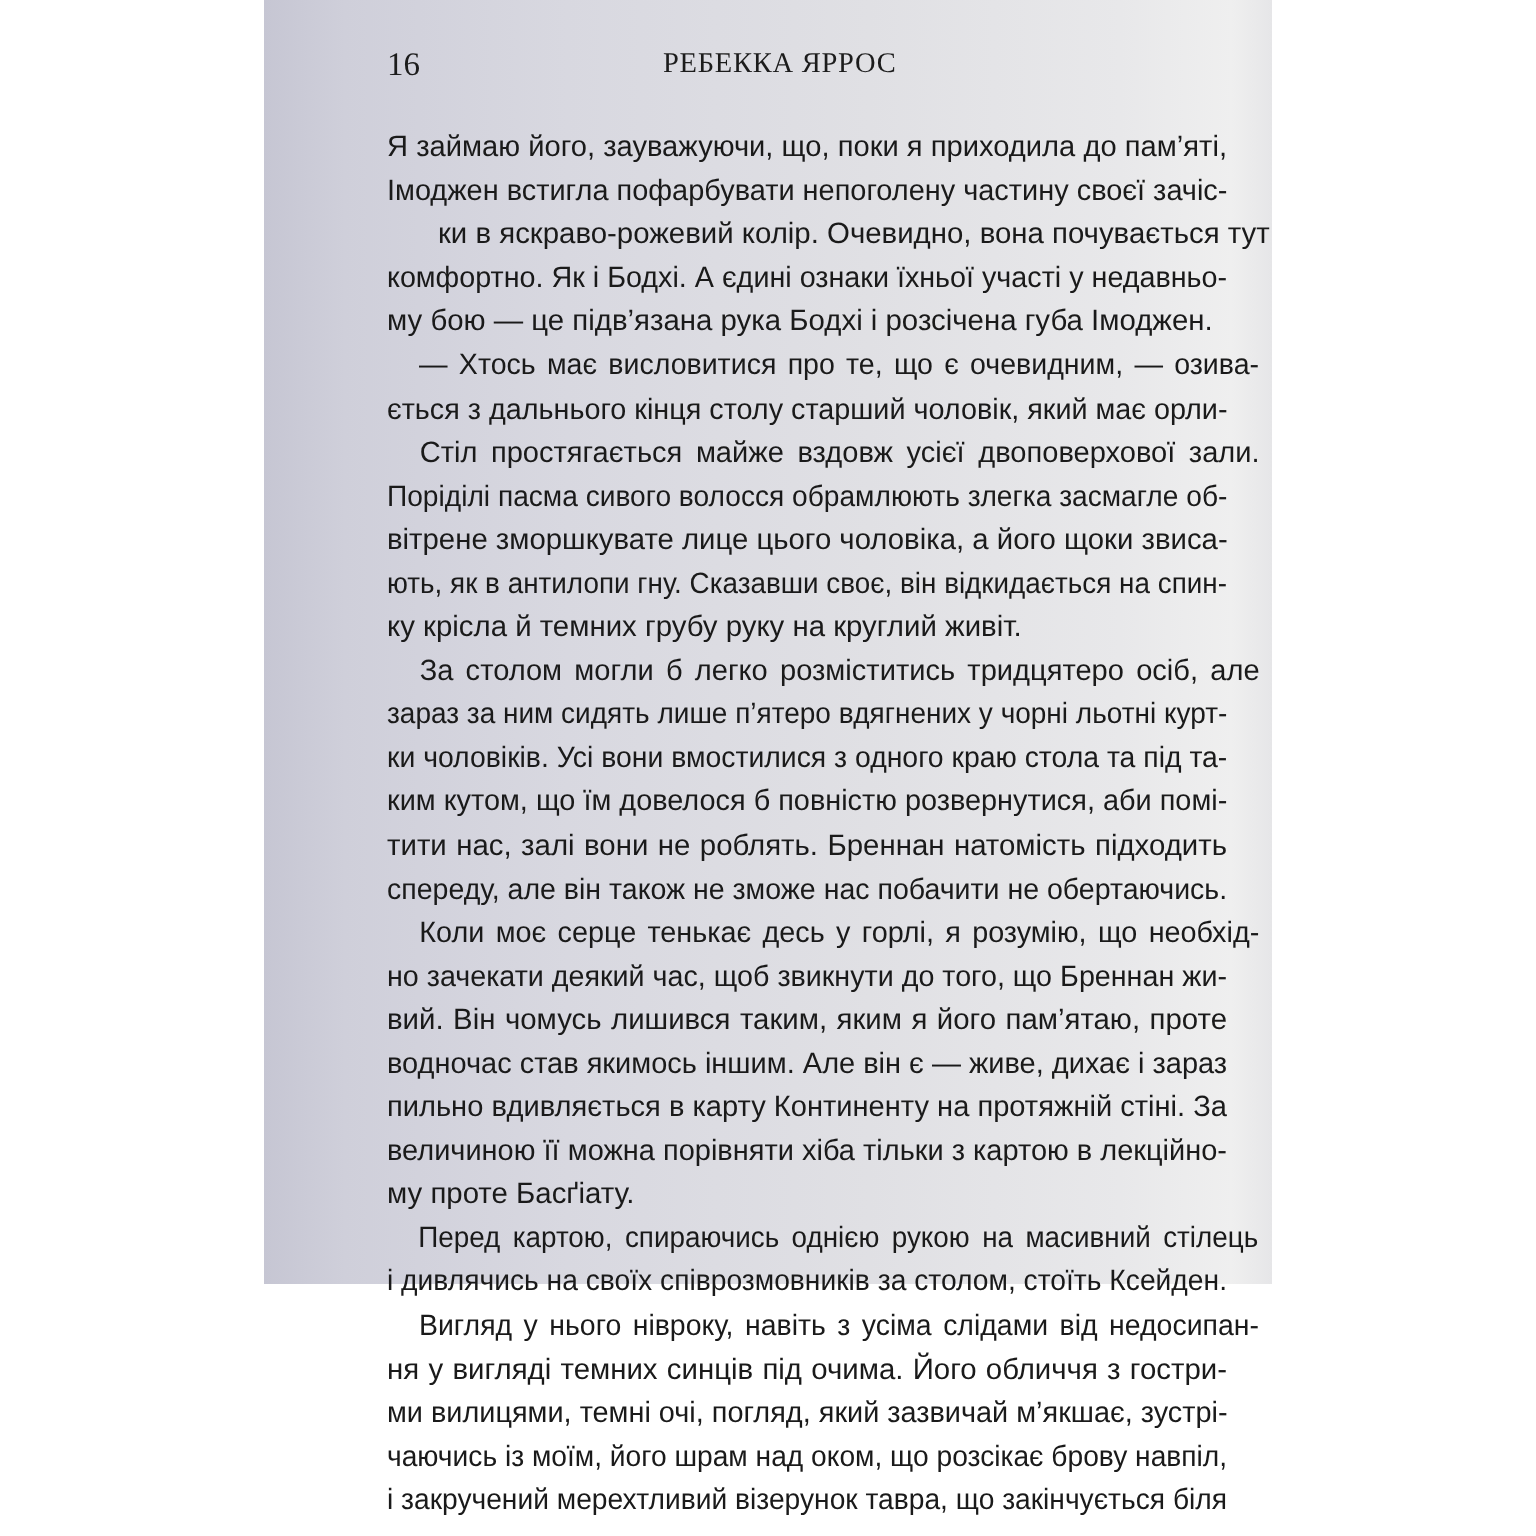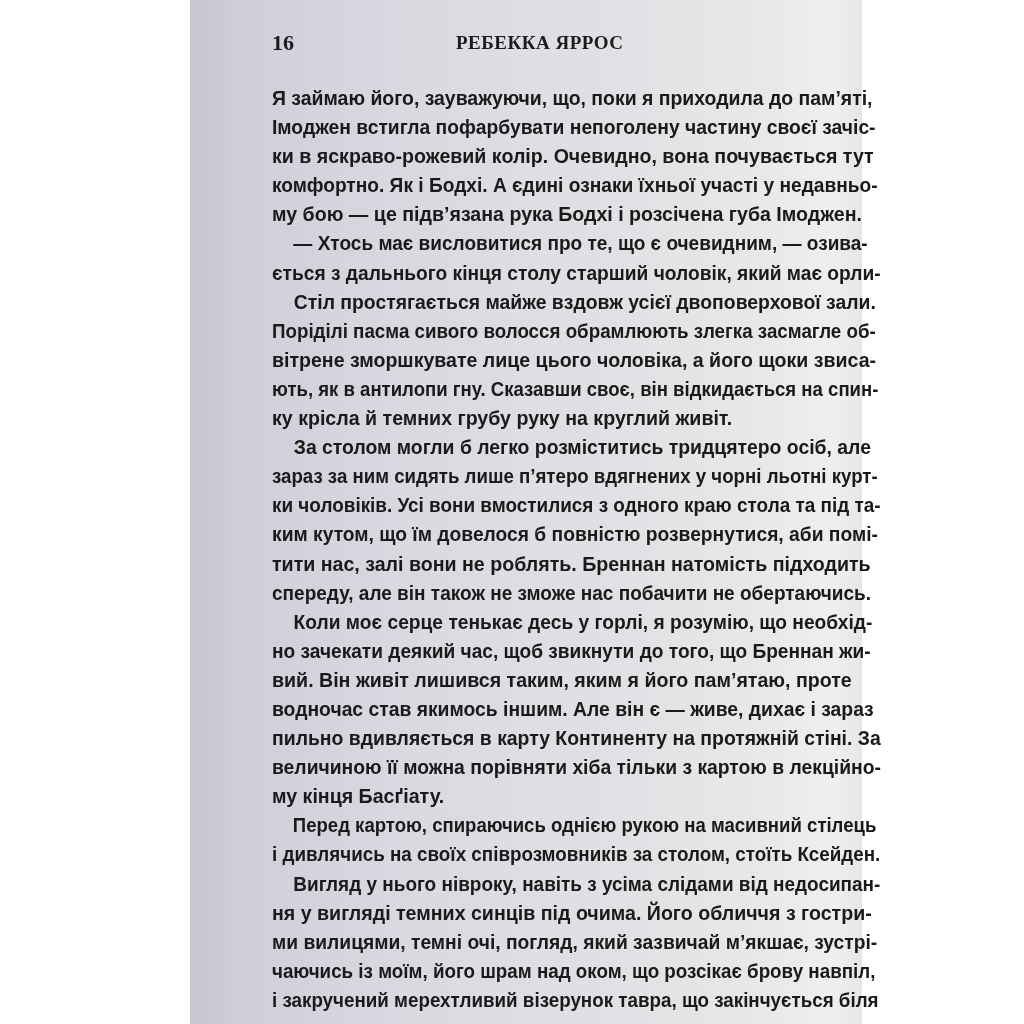--- a/index.html
+++ b/index.html
@@ -5,26 +5,25 @@
     html, body {
       margin: 0;
       padding: 0;
       width: 1024px;
       height: 1024px;
       background: #ffffff;
       overflow: hidden;
     }
     .page {
       position: absolute;
-      left: 190px;
+      left: 176px;
       top: 0;
       width: 672px;
-      height: 1024px;
+      height: 856px;
       background: linear-gradient(90deg, #c6c6d3 0%, #cfcfda 8%, #d8d8e0 30%, #e0e0e4 60%, #e8e8ea 85%, #efefef 96%, #e6e6e8 100%);
-      font-weight: bold;
     }
     .running-head {
       position: absolute;
       top: 30px;
       left: 82px;
       width: 560px;
       height: 30px;
       font-family: "Liberation Serif", "DejaVu Serif", serif;
       color: #1c1c1c;
     }
@@ -72,21 +71,21 @@
   <div class="running-head">
     <span class="page-number">16</span>
     <span class="book-author">РЕБЕККА ЯРРОС</span>
   </div>
 
   <div class="body-text">
 
     <div>
       <span class="line" style="display: block; text-align-last: justify; width: 565px; transform: scaleX(0.99115);">Я займаю його, зауважуючи, що, поки я приходила до пам’яті,</span>
       <span class="line" style="display: block; text-align-last: justify; width: 569px; transform: scaleX(0.984183);">Імоджен встигла пофарбувати непоголену частину своєї зачіс-</span>
-      <span class="line" style="display: block; text-align-last: justify;">ки в яскраво-рожевий колір. Очевидно, вона почувається тут</span>
+      <span class="line" style="display: block; text-align-last: justify; margin-left: 34px;">ки в яскраво-рожевий колір. Очевидно, вона почувається тут</span>
       <span class="line" style="display: block; text-align-last: justify; width: 573px; transform: scaleX(0.977312);">комфортно. Як і Бодхі. А єдині ознаки їхньої участі у недавньо-</span>
       <span class="line last" style="display: block; text-align-last: left;">му бою — це підв’язана рука Бодхі і розсічена губа Імоджен.</span>
     </div>
 
     <div>
       <span class="line indent" style="display: block; text-align-last: justify; width: 576.654px; transform: scaleX(0.971119);">— Хтось має висловитися про те, що є очевидним, — озива-</span>
       <span class="line" style="display: block; text-align-last: justify; width: 572px; transform: scaleX(0.979021);">ється з дальнього кінця столу старший чоловік, який має орли-</span>
     </div>
 
     <div>
@@ -102,25 +101,25 @@
       <span class="line" style="display: block; text-align-last: justify; width: 588px; transform: scaleX(0.952381);">зараз за ним сидять лише п’ятеро вдягнених у чорні льотні курт-</span>
       <span class="line" style="display: block; text-align-last: justify; width: 580px; transform: scaleX(0.965517);">ки чоловіків. Усі вони вмостилися з одного краю стола та під та-</span>
       <span class="line" style="display: block; text-align-last: justify; width: 570px; transform: scaleX(0.982456);">ким кутом, що їм довелося б повністю розвернутися, аби помі-</span>
       <span class="line" style="display: block; text-align-last: justify;">тити нас, залі вони не роблять. Бреннан натомість підходить</span>
       <span class="line" style="display: block; text-align-last: justify; width: 577px; transform: scaleX(0.970537);">спереду, але він також не зможе нас побачити не обертаючись.</span>
     </div>
 
     <div>
       <span class="line indent" style="display: block; text-align-last: justify; width: 571.45px; transform: scaleX(0.979964);">Коли моє серце тенькає десь у горлі, я розумію, що необхід-</span>
       <span class="line" style="display: block; text-align-last: justify; width: 574px; transform: scaleX(0.97561);">но зачекати деякий час, щоб звикнути до того, що Бреннан жи-</span>
-      <span class="line" style="display: block; text-align-last: justify;">вий. Він живіт лишився таким, яким я його пам’ятаю, проте</span>
+      <span class="line" style="display: block; text-align-last: justify;">вий. Він чомусь лишився таким, яким я його пам’ятаю, проте</span>
       <span class="line" style="display: block; text-align-last: justify; width: 568px; transform: scaleX(0.985915);">водночас став якимось іншим. Але він є — живе, дихає і зараз</span>
       <span class="line" style="display: block; text-align-last: justify; width: 566px; transform: scaleX(0.989399);">пильно вдивляється в карту Континенту на протяжній стіні. За</span>
       <span class="line" style="display: block; text-align-last: justify; width: 568px; transform: scaleX(0.985915);">величиною її можна порівняти хіба тільки з картою в лекційно-</span>
-      <span class="line last" style="display: block; text-align-last: left;">му кінця Басґіату.</span>
+      <span class="line last" style="display: block; text-align-last: left;">му проте Басґіату.</span>
     </div>
 
     <div>
       <span class="line indent" style="display: block; text-align-last: justify; width: 591.227px; transform: scaleX(0.947183);">Перед картою, спираючись однією рукою на масивний стілець</span>
       <span class="line" style="display: block; text-align-last: justify; width: 583px; transform: scaleX(0.960549);">і дивлячись на своїх співрозмовників за столом, стоїть Ксейден.</span>
     </div>
 
     <div>
       <span class="line indent" style="display: block; text-align-last: justify; width: 578.736px; transform: scaleX(0.967626);">Вигляд у нього нівроку, навіть з усіма слідами від недосипан-</span>
       <span class="line" style="display: block; text-align-last: justify;">ня у вигляді темних синців під очима. Його обличчя з гостри-</span>

